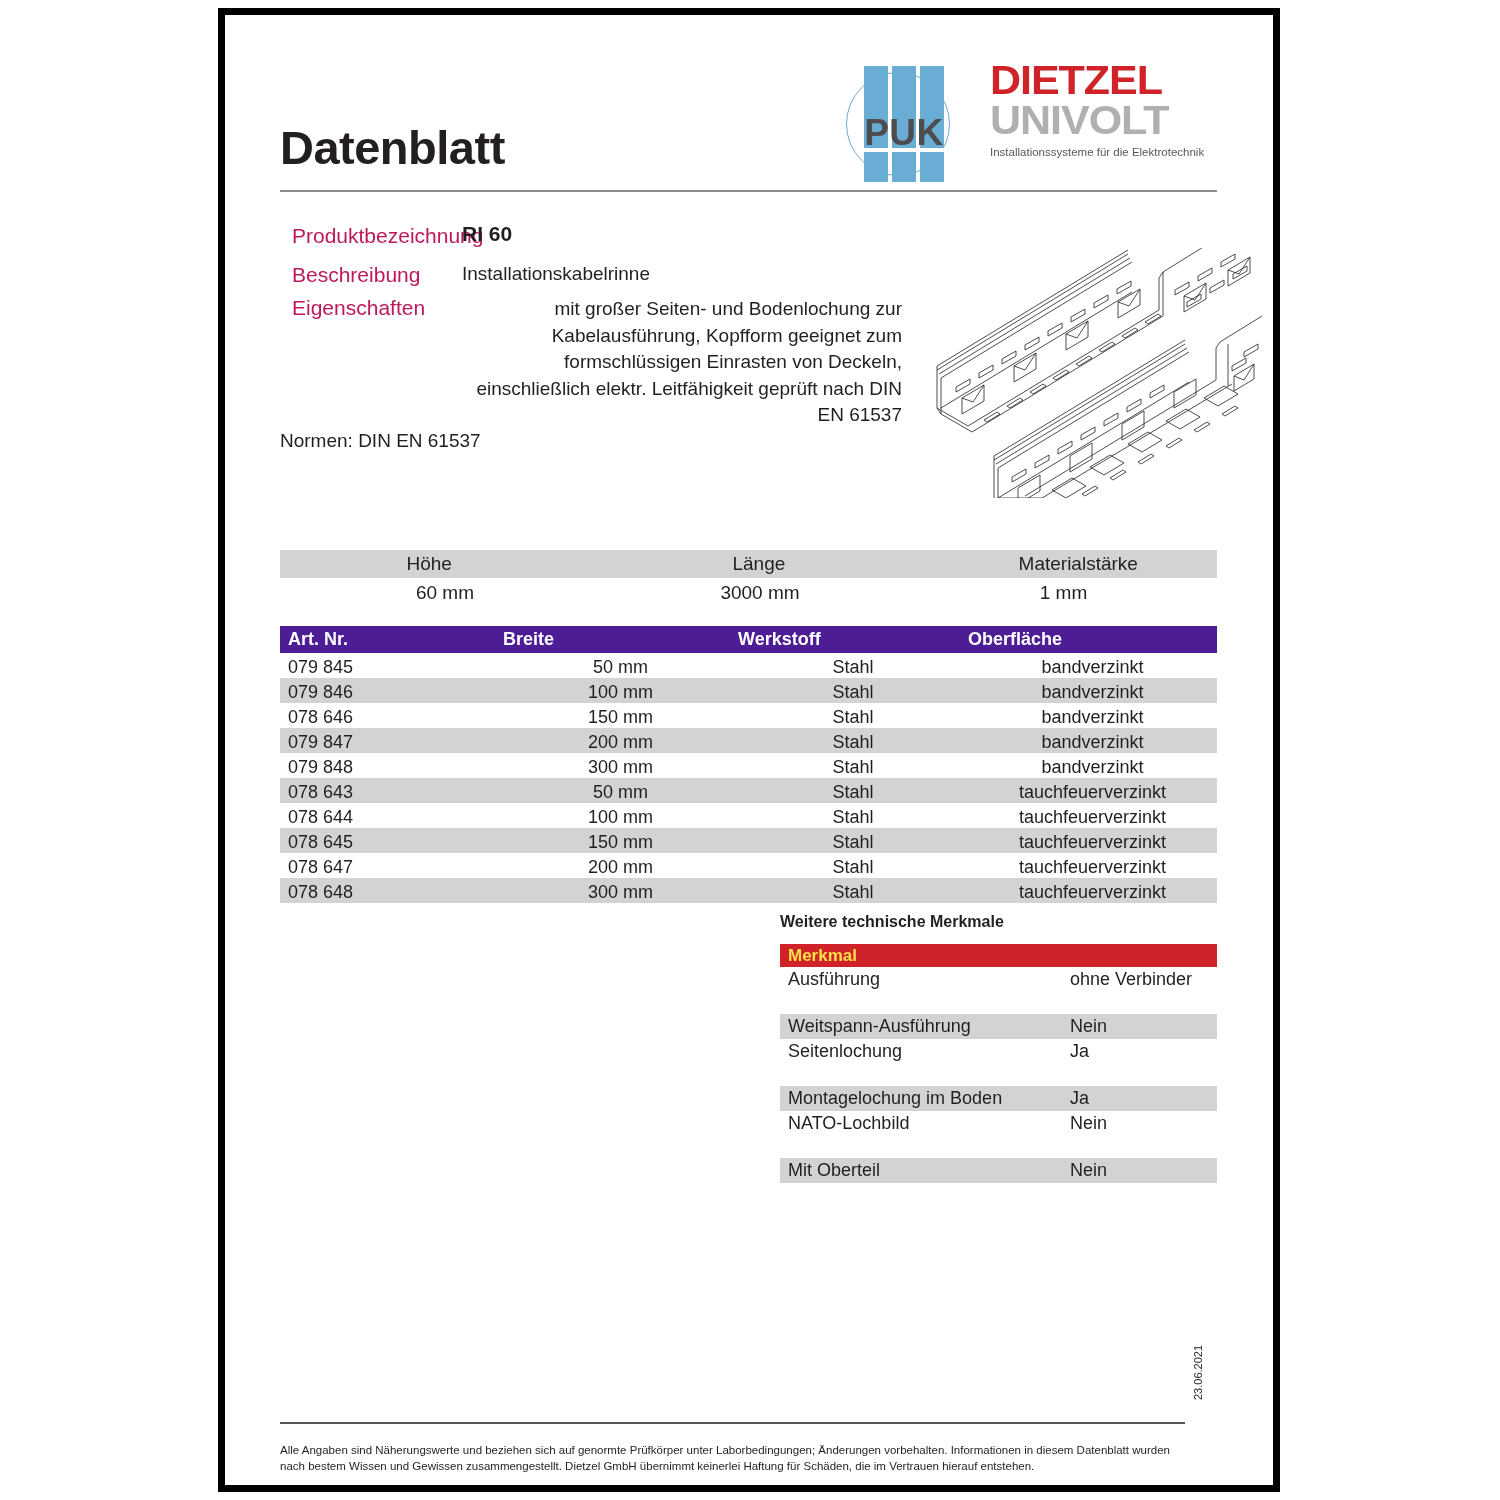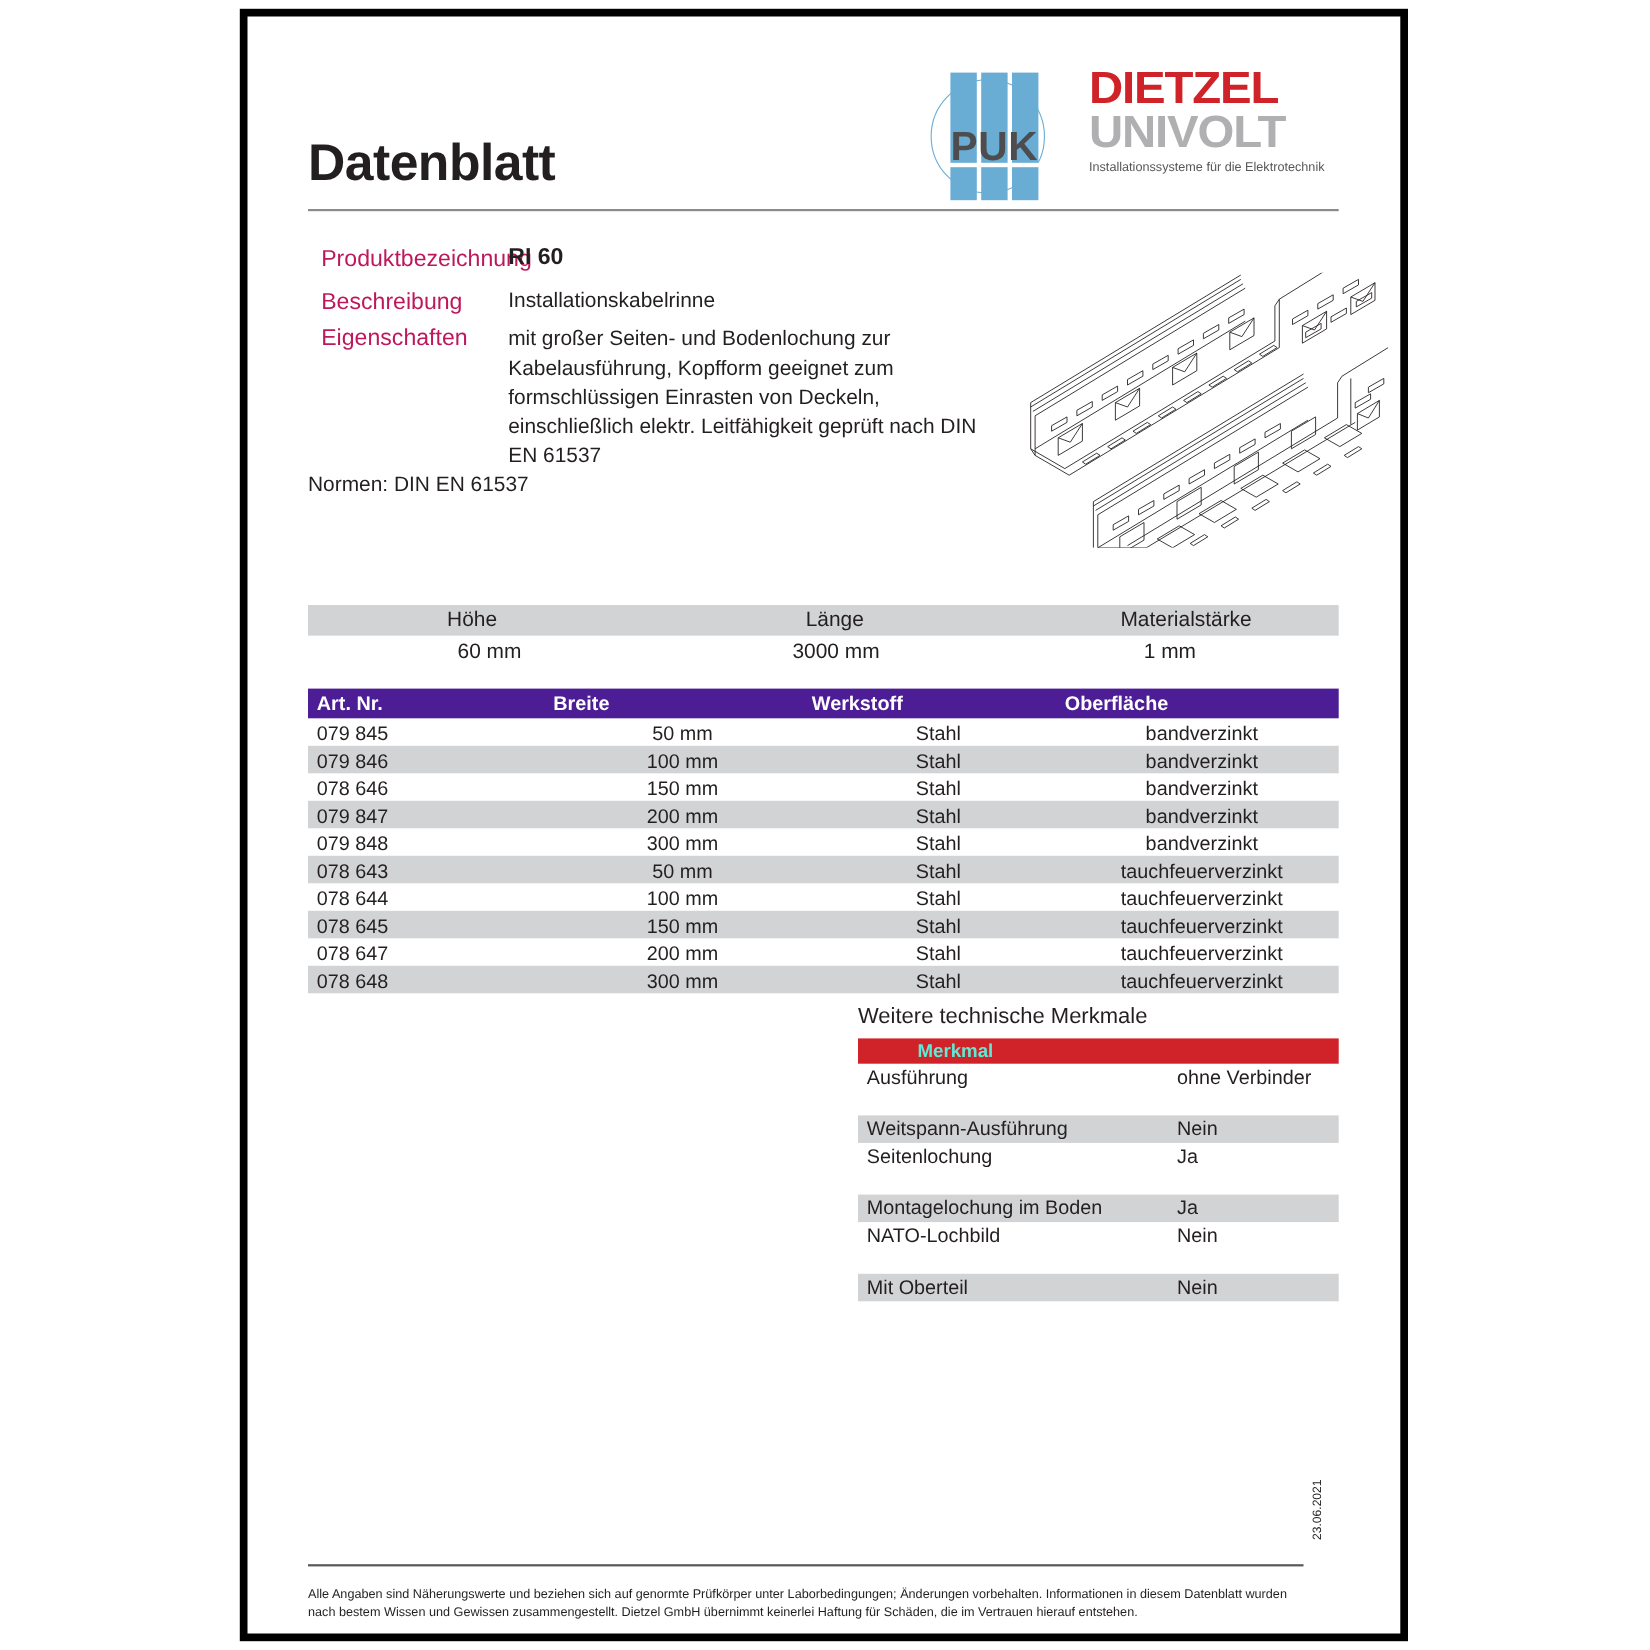--- a/index.html
+++ b/index.html
@@ -35,21 +35,21 @@
   .dietzel{position:absolute;left:150px;top:2px;width:230px;}
   .dietzel-1{font-size:41px;font-weight:bold;color:#cf2229;letter-spacing:-1px;
              line-height:40px;font-stretch:condensed;transform:scaleX(1.05);transform-origin:left;}
   .dietzel-2{font-size:41px;font-weight:bold;color:#b0b0b2;letter-spacing:-1px;
              line-height:40px;transform:scaleX(1.05);transform-origin:left;}
   .dietzel-3{margin-top:6px;font-size:11.5px;color:#58585a;letter-spacing:0px;}
   .spec-label{position:absolute;left:60px;font-size:21px;color:#be185d;}
   .spec-value{position:absolute;left:230px;font-size:19px;color:#231f20;}
   .spec-value.bold{font-weight:bold;font-size:21px;}
   .spec-multi{position:absolute;left:230px;font-size:19px;color:#231f20;
-              line-height:26.5px;width:440px;}
+              line-height:26.5px;width:440px;text-align:right;}
   .normen{position:absolute;left:48px;font-size:19px;color:#231f20;}
 
   
   .product-img{position:absolute;left:700px;top:228px;width:330px;height:250px;}
 
   
   .dim-table{position:absolute;left:48px;top:530px;width:937px;}
   .dim-head{display:flex;background:#d2d3d5;height:28px;align-items:center;gap:45px;}
   .dim-vals{display:flex;height:30px;align-items:center;background:#ffffff;}
   .dim-c{font-size:19px;color:#231f20;text-align:center;}
@@ -64,24 +64,24 @@
   .art-row{display:flex;height:25px;align-items:flex-end;}
   .art-row.alt{background:#d2d3d5;}
   .cell{font-size:18px;color:#231f20;}
   .c-art{width:215px;padding-left:8px;text-align:left;}
   .c-breite{width:235px;text-align:center;}
   .c-werk{width:230px;text-align:center;}
   .c-ober{width:249px;text-align:center;}
   .art-head .c-breite,.art-head .c-werk,.art-head .c-ober{text-align:left;}
 
   
-  .mk-title{position:absolute;left:548px;top:893px;font-size:20px;font-weight:normal;color:#231f20;}
+  .mk-title{position:absolute;left:548px;top:893px;font-size:16px;font-weight:bold;color:#231f20;}
   .mk-table{position:absolute;left:548px;top:924px;width:437px;}
   .mk-head{background:#cf2229;height:23px;display:flex;align-items:center;}
-  .mk-head .mk-c1{color:#5eead4;font-weight:bold;font-size:17px;padding-left:19px;margin-left:35px;}
+  .mk-head .mk-c1{color:#fde047;font-weight:bold;font-size:17px;padding-left:8px;}
   .mk-row{display:flex;height:25px;align-items:center;}
   .mk-row.alt{background:#d2d3d5;margin-top:22px;}
   .mk-c1{width:290px;font-size:18px;color:#231f20;padding-left:8px;box-sizing:border-box;}
   .mk-c2{width:147px;font-size:18px;color:#231f20;}
 
   
   .footer-rule{position:absolute;left:48px;top:1402px;width:905px;height:2px;background:#58585a;}
   .footer-text{position:absolute;left:48px;top:1422px;width:905px;font-size:11.5px;
                color:#231f20;line-height:16px;}
   .footer-date{position:absolute;left:960px;top:1380px;font-size:11px;color:#231f20;

